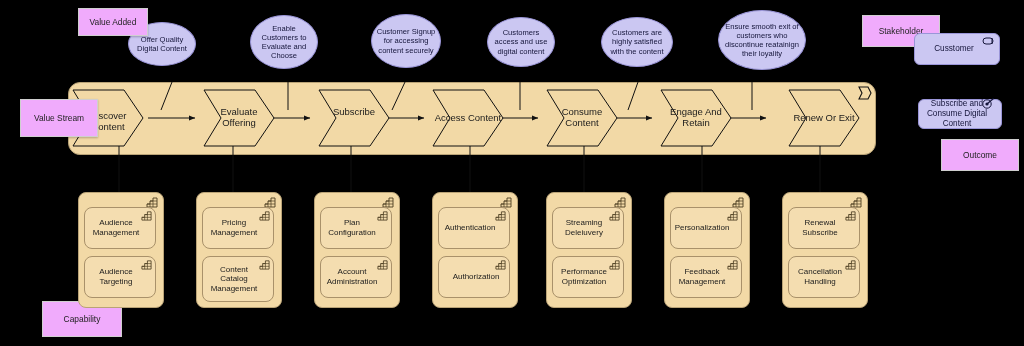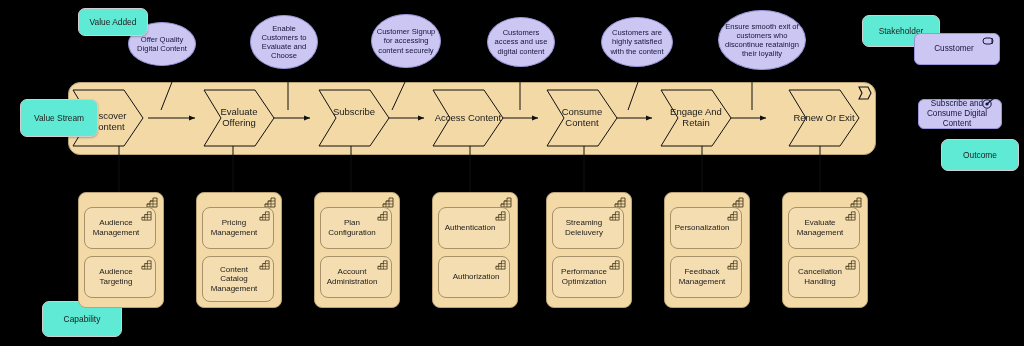--- a/index.html
+++ b/index.html
@@ -18,21 +18,21 @@
   .chev{position:absolute;}
   .chev .lbl{position:absolute;left:0;right:0;top:50%;transform:translateY(-50%);
              text-align:center;font-size:9.5px;color:#1b1b1b;line-height:1.15;}
 
   
   .ell{position:absolute;background:#cbc7f2;border:1px solid #9a95d8;border-radius:50%;
        display:flex;align-items:center;justify-content:center;text-align:center;
        font-size:7.6px;color:#15153a;line-height:1.22;padding:0 4px;box-sizing:border-box;}
 
   
-  .legend{position:absolute;background:#5eead4;border:1px solid #cfcfcf;border-radius:7px;
+  .legend{position:absolute;background:#f0abfc;border:1px solid #cfcfcf;border-radius:0;
           display:flex;align-items:center;justify-content:center;font-size:8.4px;
           color:#222;box-shadow:0 1px 2px rgba(0,0,0,.25);}
 
   
   .pbox{position:absolute;background:#cbc7f2;border:1px solid #9a95d8;border-radius:6px;
         display:flex;align-items:center;justify-content:center;text-align:center;
         font-size:8.2px;color:#15153a;line-height:1.2;padding:2px 10px 2px 4px;
         box-sizing:border-box;}
 
   
@@ -311,21 +311,21 @@
     <path d="M1,11 L1,8 L4,8 L4,5 L7,5 L7,2 L11,2 L11,11 z" fill="none" stroke="#4a3c20" stroke-width=".9"></path>
     <path d="M4,11 L4,8 M7,11 L7,5 M1,8 L11,8 M4,5 L11,5" stroke="#4a3c20" stroke-width=".7"></path>
   </svg>
 
   <div class="cap-group" style="left:782px;top:192px;width:84px;height:114px;"></div>
   <svg class="icon" style="left:850px;top:196px;" width="12" height="12" viewBox="0 0 12 12">
     <path d="M1,11 L1,8 L4,8 L4,5 L7,5 L7,2 L11,2 L11,11 z" fill="none" stroke="#4a3c20" stroke-width=".9"></path>
     <path d="M4,11 L4,8 M7,11 L7,5 M1,8 L11,8 M4,5 L11,5" stroke="#4a3c20" stroke-width=".7"></path>
   </svg>
   <div class="cap-item" style="left:788px;top:207px;width:72px;height:42px;">
-    <span>Evaluate Management</span>
+    <span>Renewal Subscribe</span>
   </div>
   <svg class="icon" style="left:845px;top:210px;" width="11" height="11" viewBox="0 0 12 12">
     <path d="M1,11 L1,8 L4,8 L4,5 L7,5 L7,2 L11,2 L11,11 z" fill="none" stroke="#4a3c20" stroke-width=".9"></path>
     <path d="M4,11 L4,8 M7,11 L7,5 M1,8 L11,8 M4,5 L11,5" stroke="#4a3c20" stroke-width=".7"></path>
   </svg>
   <div class="cap-item" style="left:788px;top:256px;width:72px;height:42px;">
     <span>Cancellation Handling</span>
   </div>
   <svg class="icon" style="left:845px;top:259px;" width="11" height="11" viewBox="0 0 12 12">
     <path d="M1,11 L1,8 L4,8 L4,5 L7,5 L7,2 L11,2 L11,11 z" fill="none" stroke="#4a3c20" stroke-width=".9"></path>

